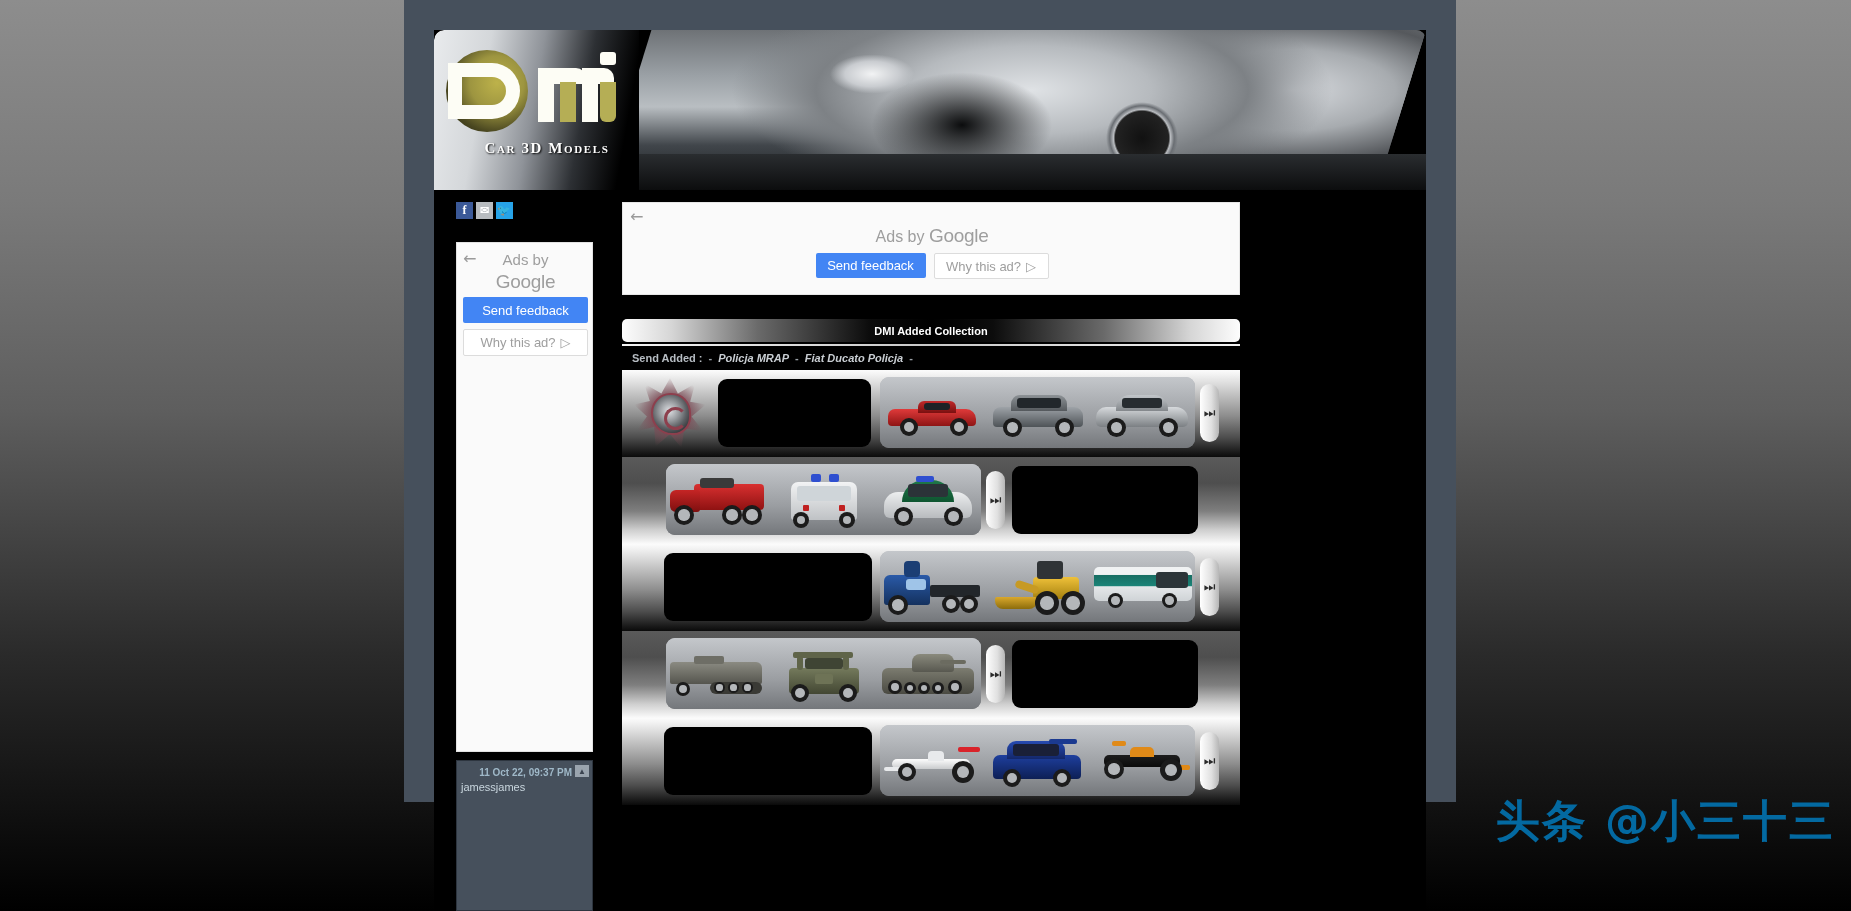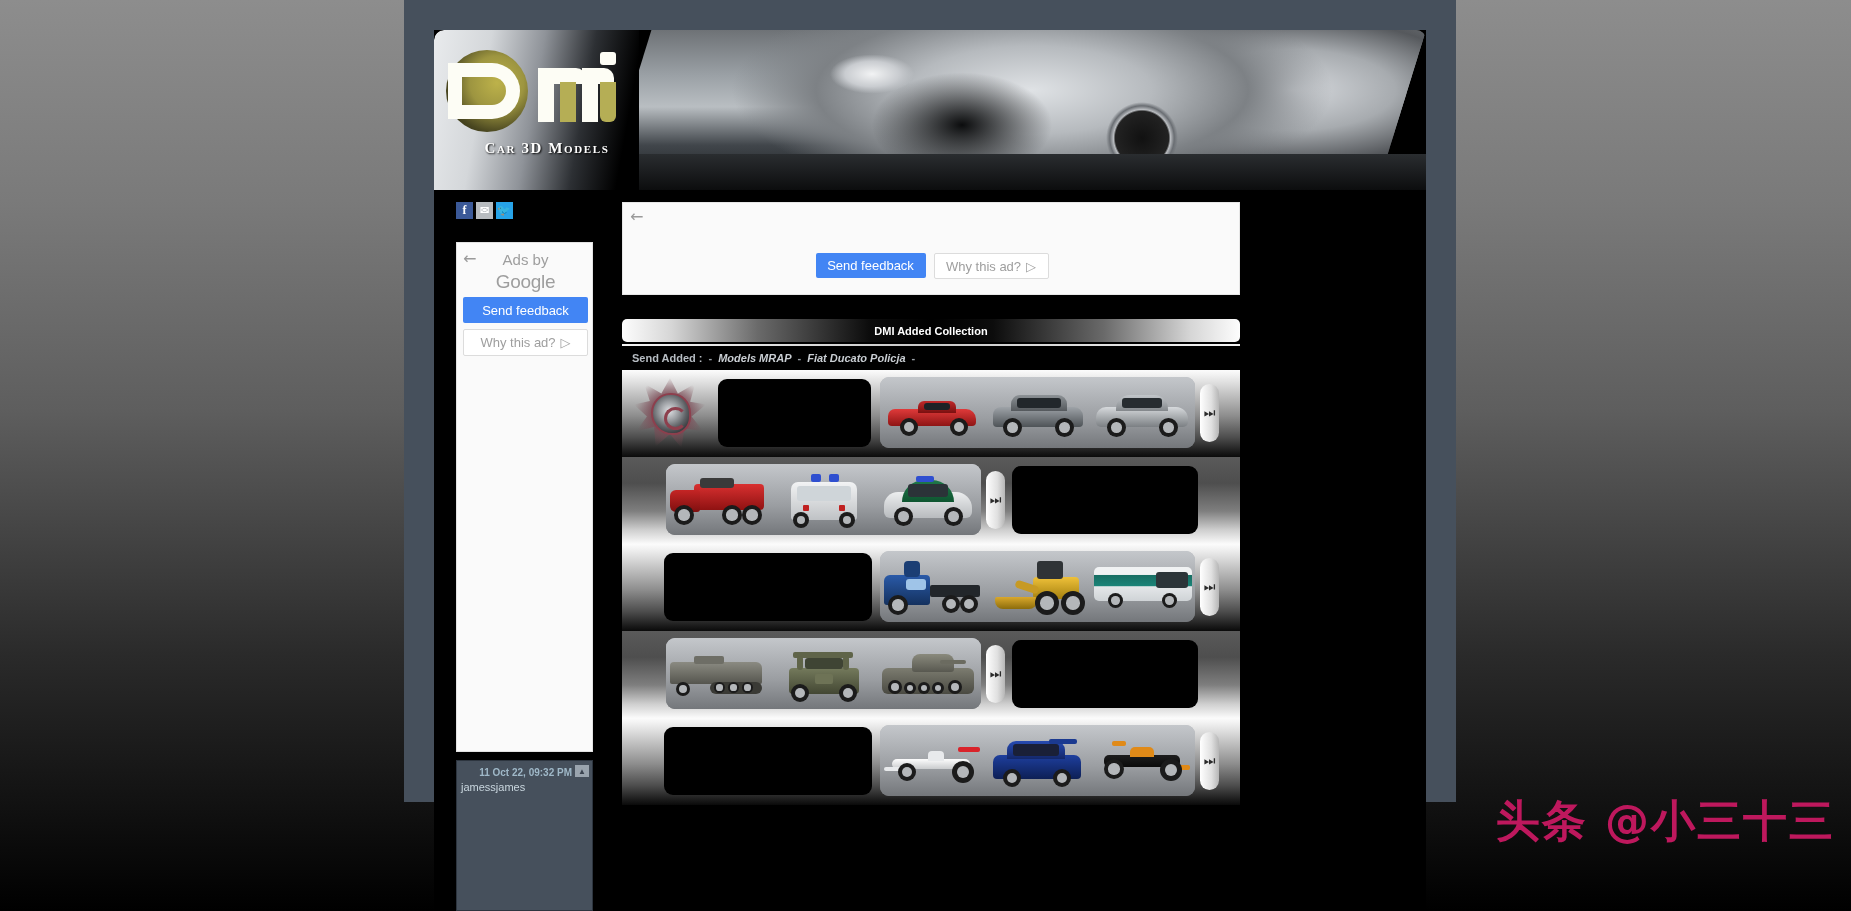--- a/index.html
+++ b/index.html
@@ -330,21 +330,21 @@
   .wheel { position: absolute; border-radius: 50%; background: #1b1b1b; }
   .wheel:after {
     content:""; position:absolute; left:22%; top:22%; width:56%; height:56%;
     border-radius:50%; background:#b4b7ba;
   }
   .win { position: absolute; background: #2b3136; border-radius: 3px; }
 
   
   #watermark {
     position: absolute; right: 16px; bottom: 60px;
-    color: #be185d; font-size: 44px; font-weight: bold;
+    color: #0369a1; font-size: 44px; font-weight: bold;
     font-family: "DejaVu Sans", sans-serif;
     letter-spacing: 2px;
     white-space: nowrap;
   }
 </style>
 </head>
 <body>
 
 <div id="site-wrapper">
   <div id="site-inner">
@@ -382,48 +382,51 @@
       <div id="sb-google">Google</div>
       <button id="sb-send-feedback">Send feedback</button>
       <div id="sb-why-ad">
         <span>Why this ad?</span>
         <span>▷</span>
       </div>
     </div>
 
     <div id="shoutbox">
       <div id="shout-header">
-        <span id="shout-time">11 Oct 22, 09:32 PM</span>
+        <span id="shout-time">11 Oct 22, 09:37 PM</span>
       </div>
       <div id="shout-scroll-up">▲</div>
       <div id="shout-msg">jamessjames</div>
     </div>
 
     <div id="main-col">
 
       <div id="top-ad">
         <div id="ta-back-arrow">←</div>
+        <div id="ta-adsby-row">
+          <span>Ads by </span><span id="ta-google">Google</span>
+        </div>
         <div id="ta-buttons">
           <button id="ta-send-feedback">Send feedback</button>
           <div id="ta-why-ad">
             <span>Why this ad?</span>
             <span>▷</span>
           </div>
         </div>
       </div>
 
       <div id="collection-title">
         <span>DMI Added Collection</span>
       </div>
       <div id="title-underline"></div>
 
       <div id="last-added">
         <span id="la-label">Send Added :</span>
         <span class="la-dash">-</span>
-        <span class="la-item">Models MRAP</span>
+        <span class="la-item">Policja MRAP</span>
         <span class="la-dash">-</span>
         <span class="la-item">Fiat Ducato Policja</span>
         <span class="la-dash">-</span>
       </div>
 
       <div class="cat-row light">
         <div class="row-logo">
           <div class="star-burst"></div>
           <div class="spiral"></div>
         </div>

